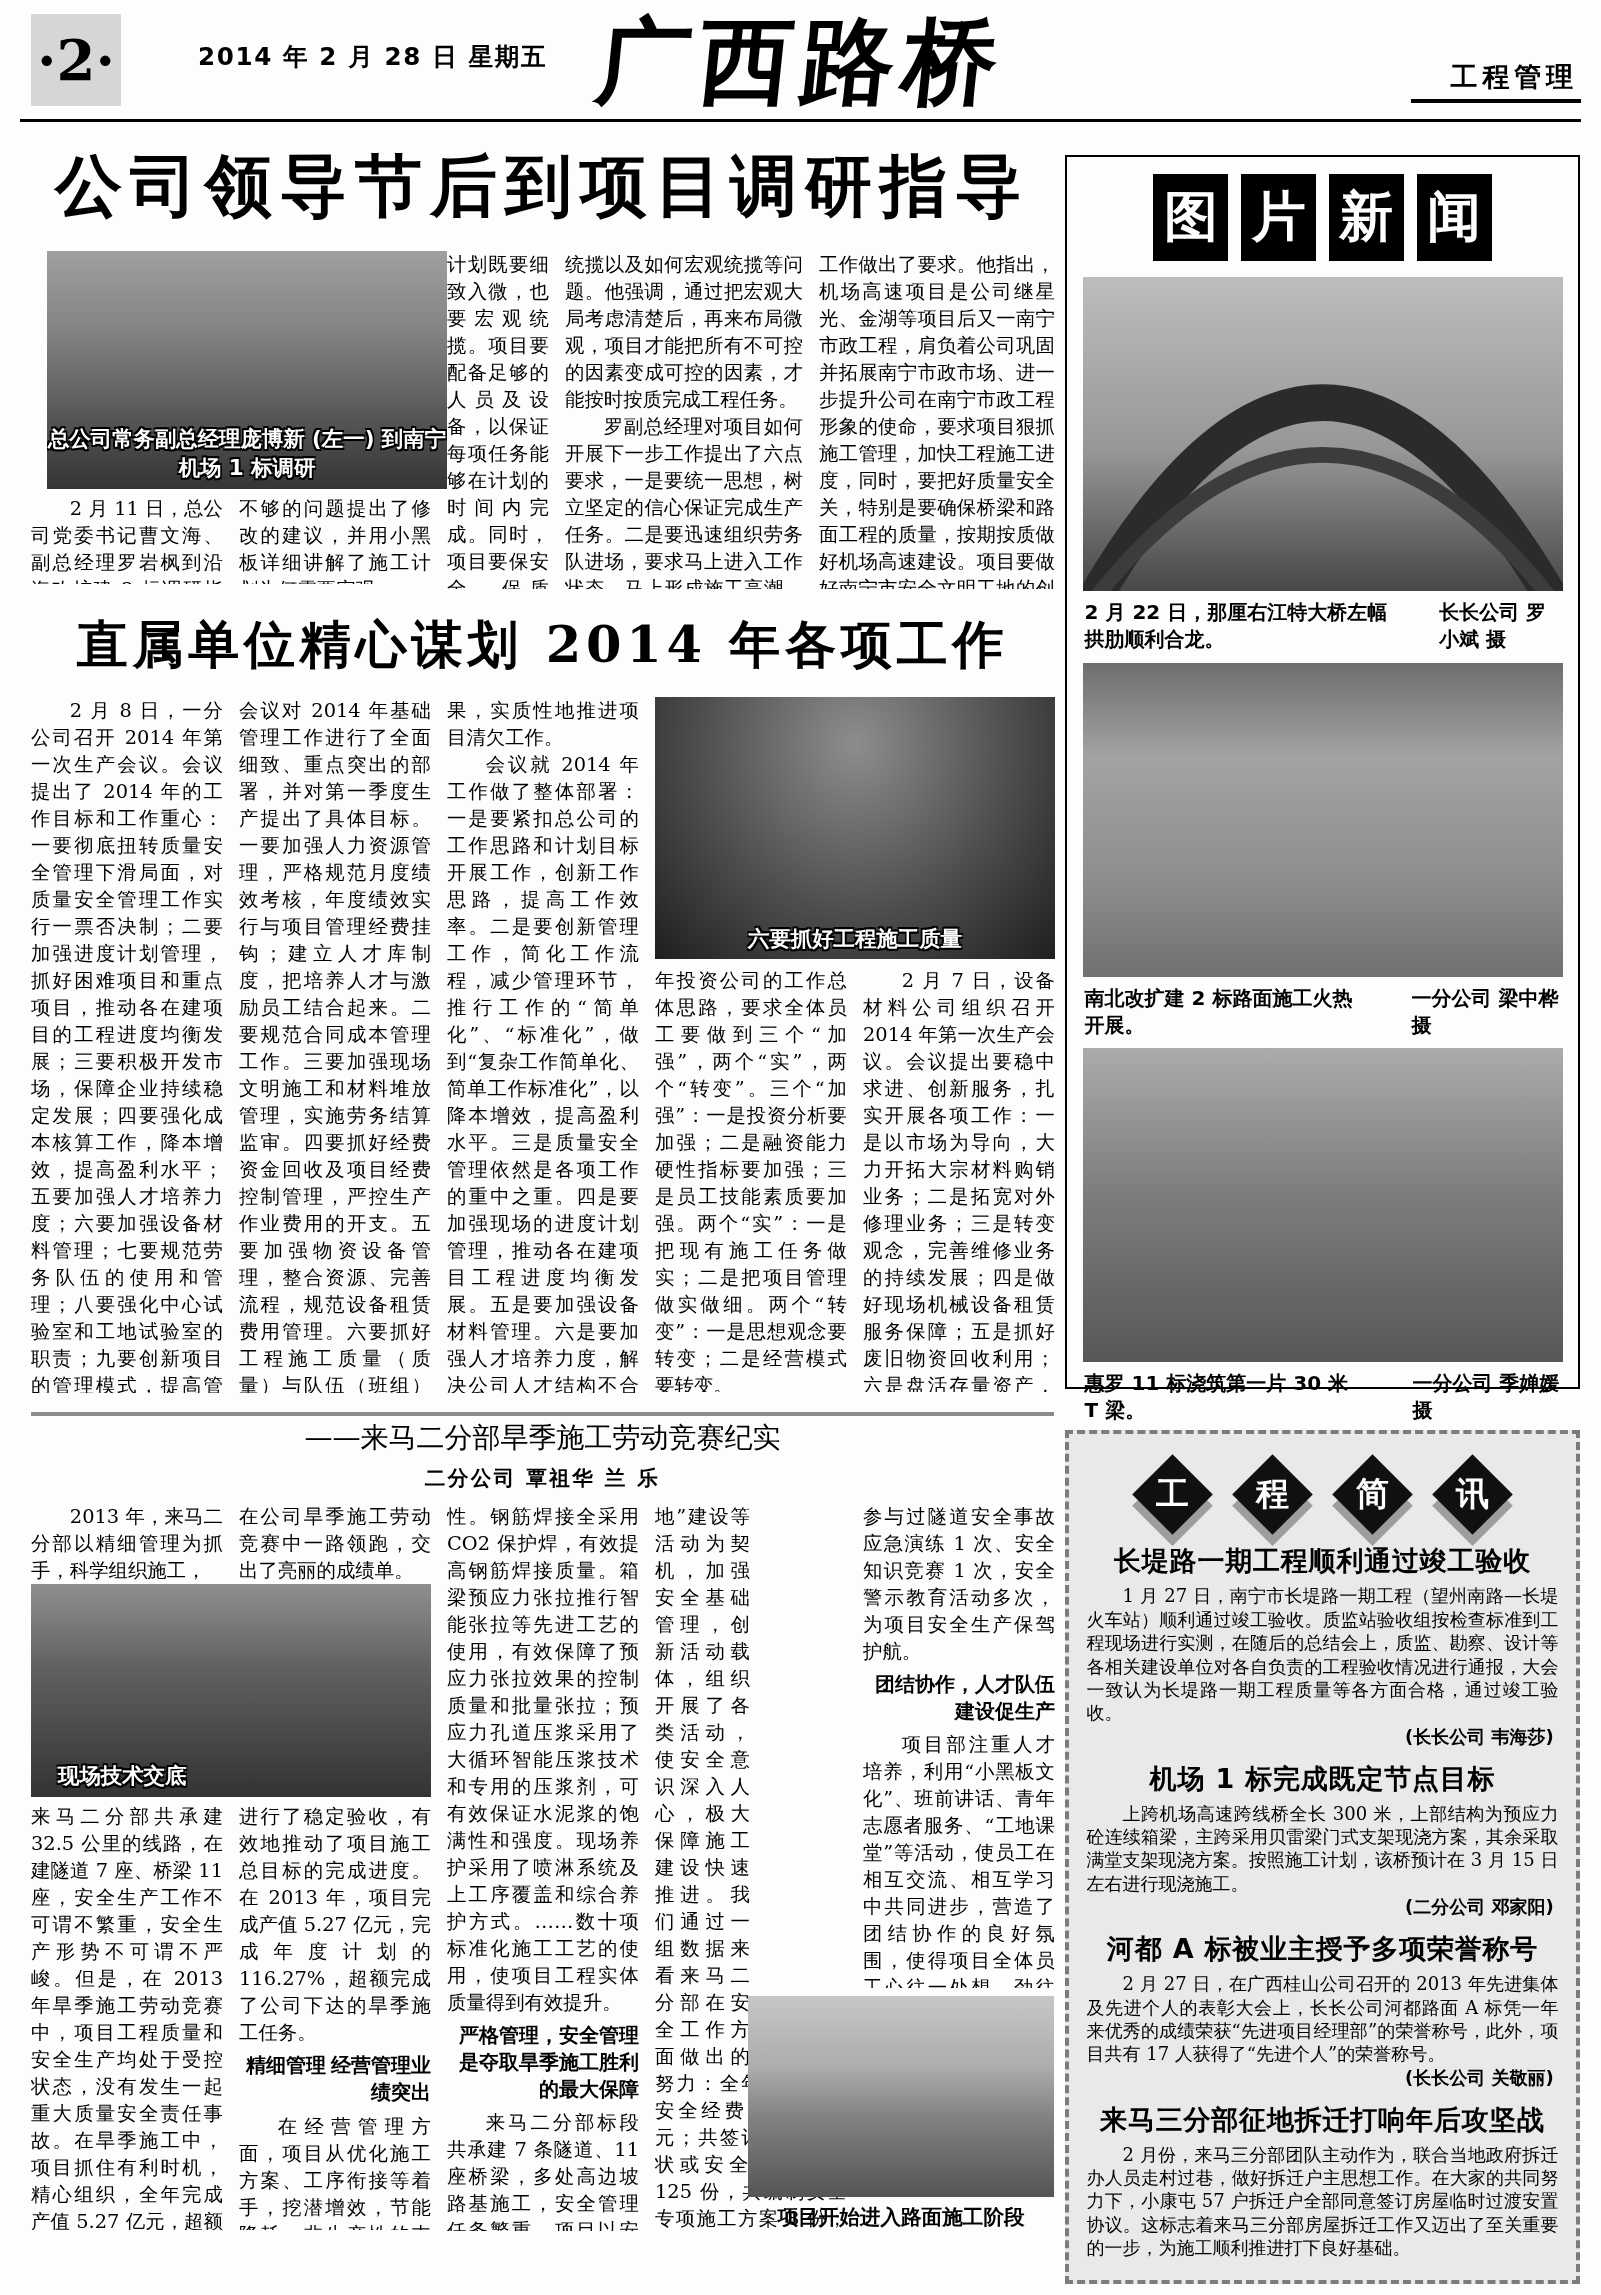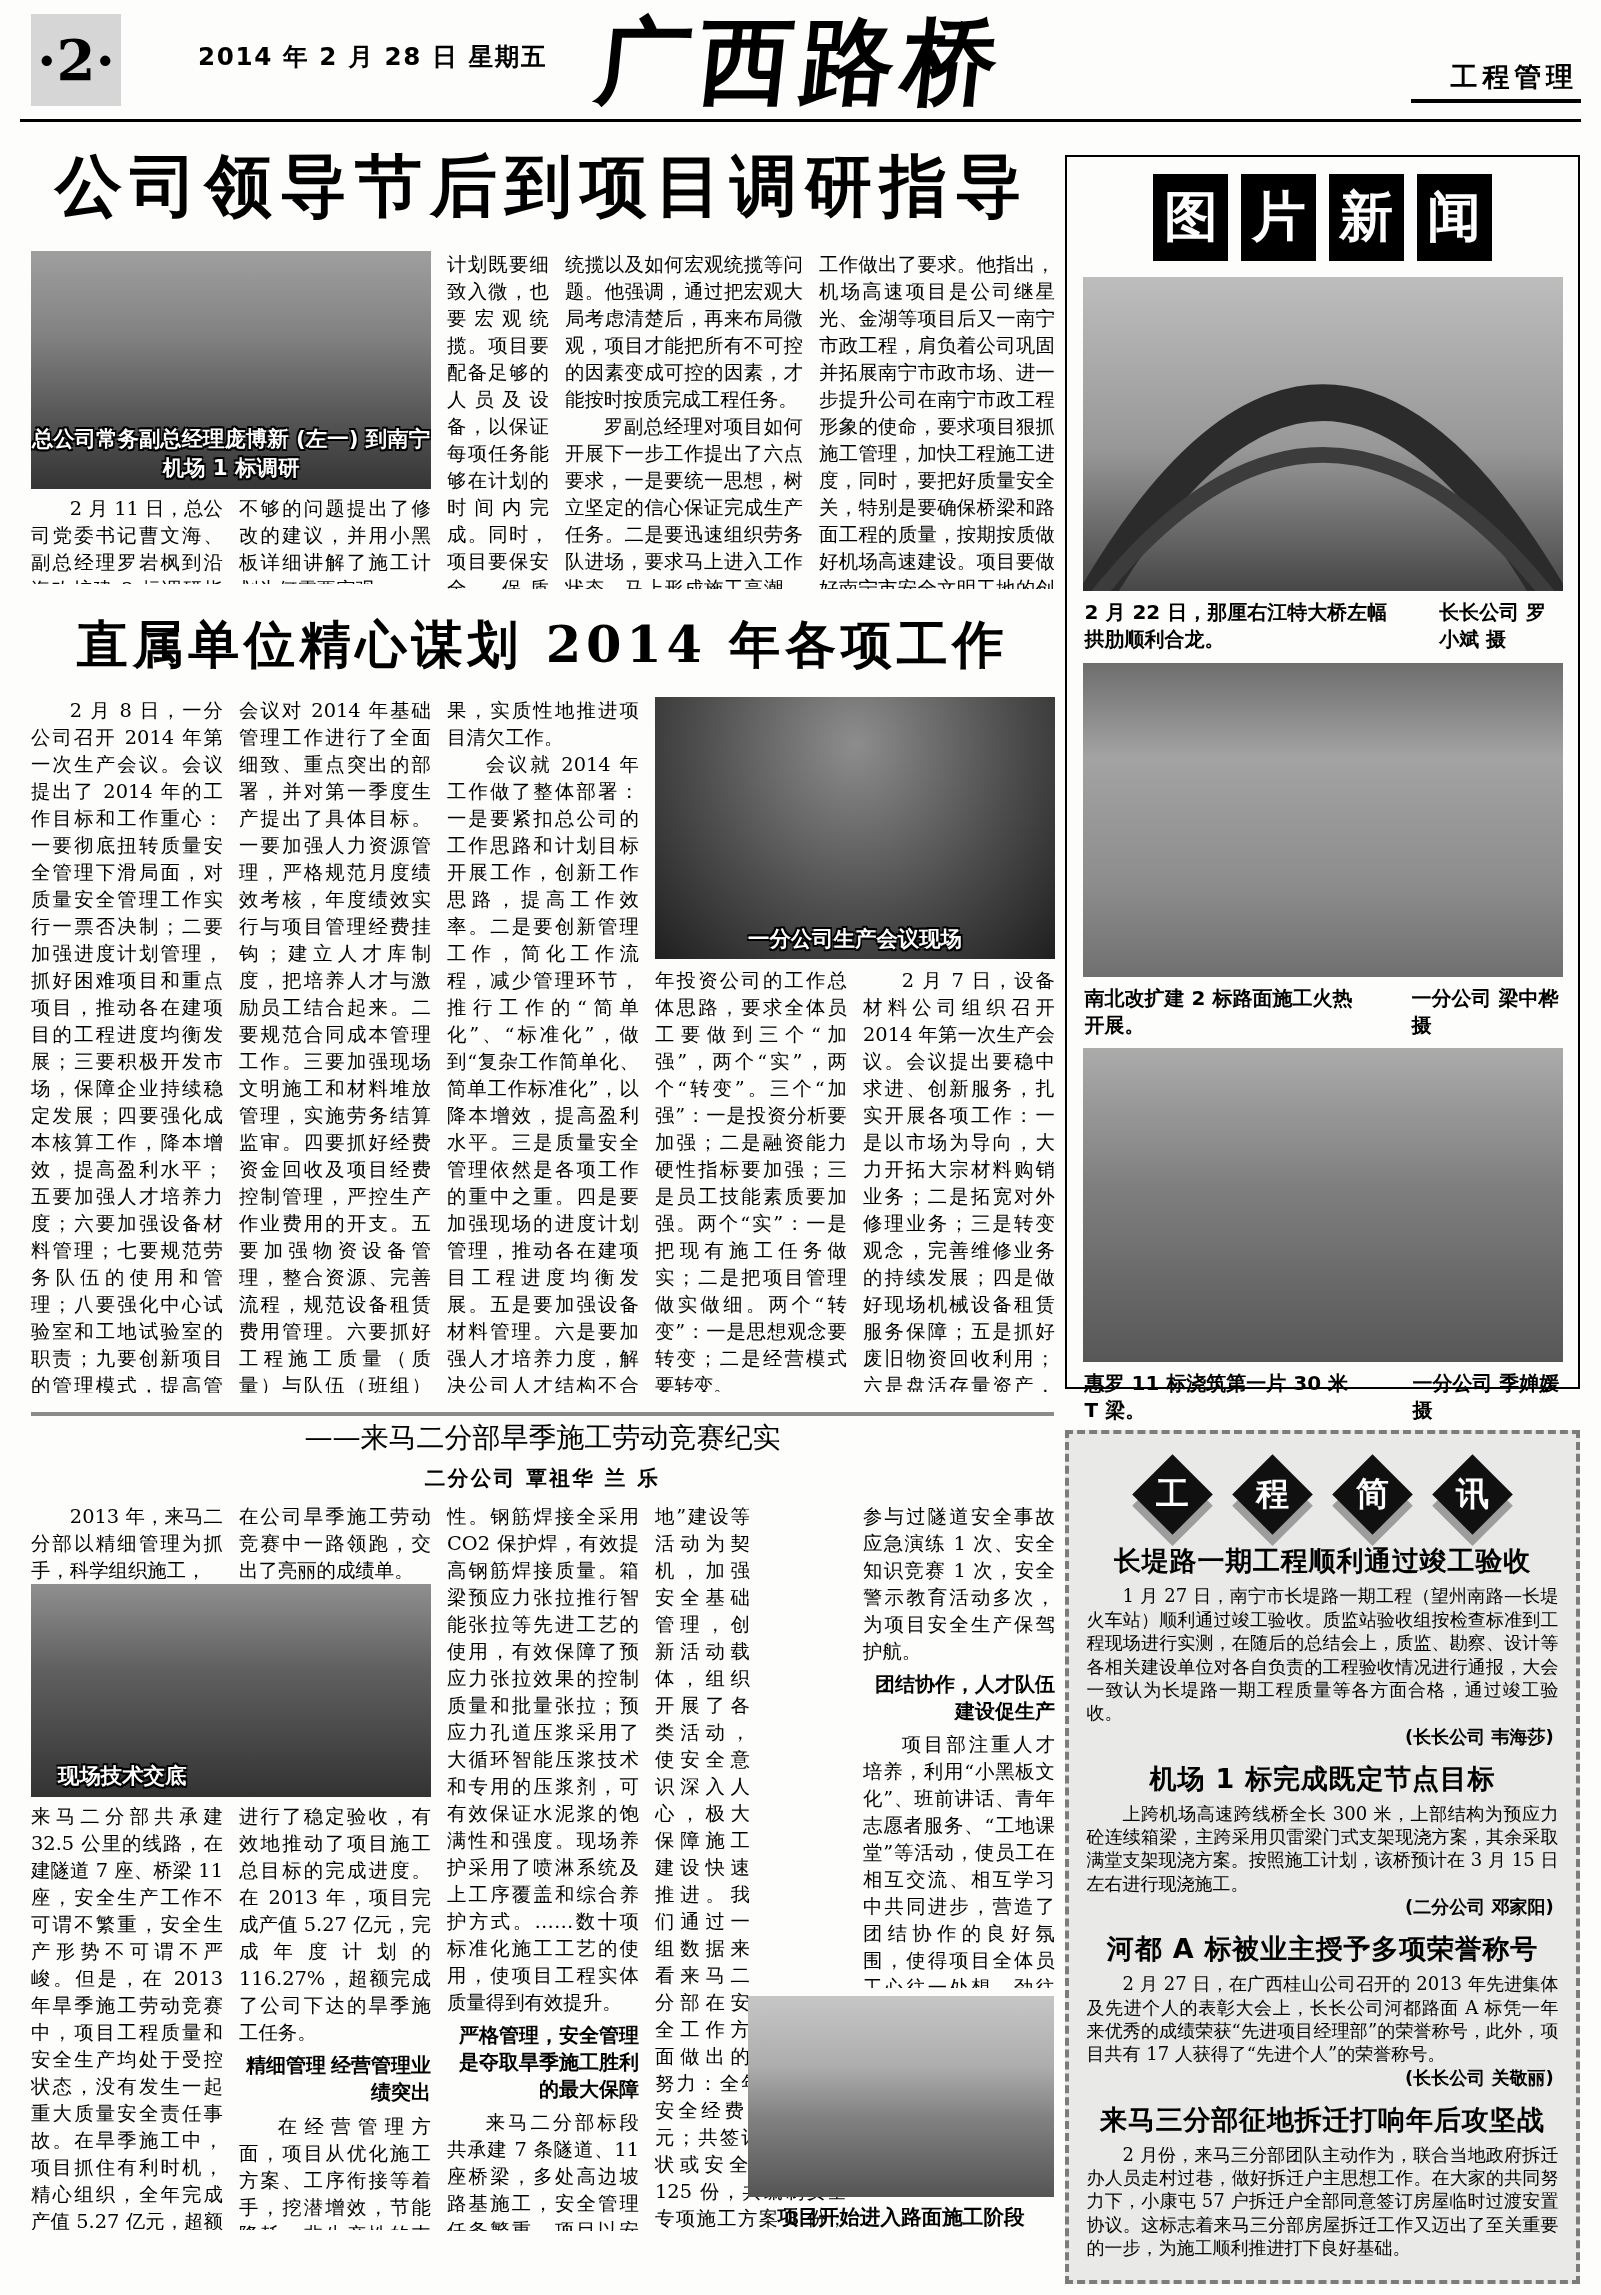--- a/index.html
+++ b/index.html
@@ -23,21 +23,21 @@
 
   
   .coltext { font-size:19.4px; line-height:27px; text-align:justify; overflow:hidden; }
   .coltext p { margin:0; text-indent:2em; }
   .coltext p.noindent { text-indent:0; }
   .subhead { font-weight:bold; text-indent:0 !important; text-align:right; margin:6.3px 0 !important;
              font-family:Liberation Serif, serif; font-size:20px; }
 
   
   .photo { position:relative; overflow:hidden; background:#8a8a8a; }
-  .ph-survey     { background:linear-gradient(180deg,#9f9f9f 0%,#828282 35%,#565656 70%,#353535 100%); }
+  .ph-survey     { background:linear-gradient(180deg,#9f9f9f 0%,#828282 35%,#565656 70%,#353535 100%);margin-left:16px; }
   .ph-conference { background:radial-gradient(ellipse at 50% 18%,#8d8d8d 0%,#4e4e4e 55%,#1f1f1f 100%); }
   .ph-bridge     { background:linear-gradient(180deg,#bdbdbd 0%,#979797 55%,#474747 100%); }
   .ph-roller     { background:linear-gradient(180deg,#6e6e6e 0%,#a3a3a3 30%,#8d8d8d 70%,#707070 100%); }
   .ph-tbeam      { background:linear-gradient(180deg,#ababab 0%,#7e7e7e 45%,#575757 100%); }
   .ph-workers    { background:linear-gradient(180deg,#8f8f8f 0%,#606060 40%,#333 100%); }
   .ph-road       { background:linear-gradient(180deg,#c6c6c6 0%,#adadad 35%,#828282 60%,#555 100%); }
   .ov-caption { position:absolute; bottom:6.3px; left:0; right:0; text-align:center; font-weight:bold;
       font-size:21.4px; color:#fff; font-family:"DejaVu Sans","Liberation Sans",sans-serif;
       text-shadow:1.6px 1.6px 0 #000,-1.6px -1.6px 0 #000,1.6px -1.6px 0 #000,-1.6px 1.6px 0 #000,0 1.6px 0 #000,0 -1.6px 0 #000; }
   .ov-caption.leftal { text-align:left; padding-left:27px; }
@@ -167,21 +167,21 @@
           <p class="noindent">会议对 2014 年基础管理工作进行了全面细致、重点突出的部署，并对第一季度生产提出了具体目标。一要加强人力资源管理，严格规范月度绩效考核，年度绩效实行与项目管理经费挂钩；建立人才库制度，把培养人才与激励员工结合起来。二要规范合同成本管理工作。三要加强现场文明施工和材料堆放管理，实施劳务结算监审。四要抓好经费资金回收及项目经费控制管理，严控生产作业费用的开支。五要加强物资设备管理，整合资源、完善流程，规范设备租赁费用管理。六要抓好工程施工质量（质量）与队伍（班组）管理体系建设。七要做好监察审计工作，加大制度执行的检查力度。八要按照总部部署，加强企业精神文明建设。九要加强档案管理。</p>
 
         </div>
         <div class="coltext art2-col">
           <p class="noindent">果，实质性地推进项目清欠工作。</p>
           <p>会议就 2014 年工作做了整体部署：一是要紧扣总公司的工作思路和计划目标开展工作，创新工作思路，提高工作效率。二是要创新管理工作，简化工作流程，减少管理环节，推行工作的“简单化”、“标准化”，做到“复杂工作简单化、简单工作标准化”，以降本增效，提高盈利水平。三是质量安全管理依然是各项工作的重中之重。四是要加强现场的进度计划管理，推动各在建项目工程进度均衡发展。五是要加强设备材料管理。六是要加强人才培养力度，解决公司人才结构不合理和持证率偏低问题；加强班组团队的建设。七是要创新项目的管理模式，提高管理效益，在质量和安全的前提下降本增效。八是要营造学技术、用技术、比技术的企业氛围。九是要提高融资能力，为公司多元化发展创造有利的条件。十是要充分发挥效能监察作用，加强对制度执行的审计工作。</p>
 
         </div>
         <div class="art2-pair">
           <div class="photo art2-photo ph-conference">
-            <div class="ov-caption">一分公司生产会议现场</div>
+            <div class="ov-caption">六要抓好工程施工质量</div>
           </div>
           <div class="art2-pair-text">
             <div class="coltext">
               <p class="noindent">年投资公司的工作总体思路，要求全体员工要做到三个“加强”，两个“实”，两个“转变”。三个“加强”：一是投资分析要加强；二是融资能力硬性指标要加强；三是员工技能素质要加强。两个“实”：一是把现有施工任务做实；二是把项目管理做实做细。两个“转变”：一是思想观念要转变；二是经营模式要转变。</p>
             </div>
             <div class="coltext">
               <p>2 月 7 日，设备材料公司组织召开 2014 年第一次生产会议。会议提出要稳中求进、创新服务，扎实开展各项工作：一是以市场为导向，大力开拓大宗材料购销业务；二是拓宽对外修理业务；三是转变观念，完善维修业务的持续发展；四是做好现场机械设备租赁服务保障；五是抓好废旧物资回收利用；六是盘活存量资产，提高资产租赁效益；七是加强安全生产管理，强化安全意识；八是以岗位练兵、以身示范带徒活动为载体，加强人才队伍建设。</p>
             </div>
           </div>
         </div>

